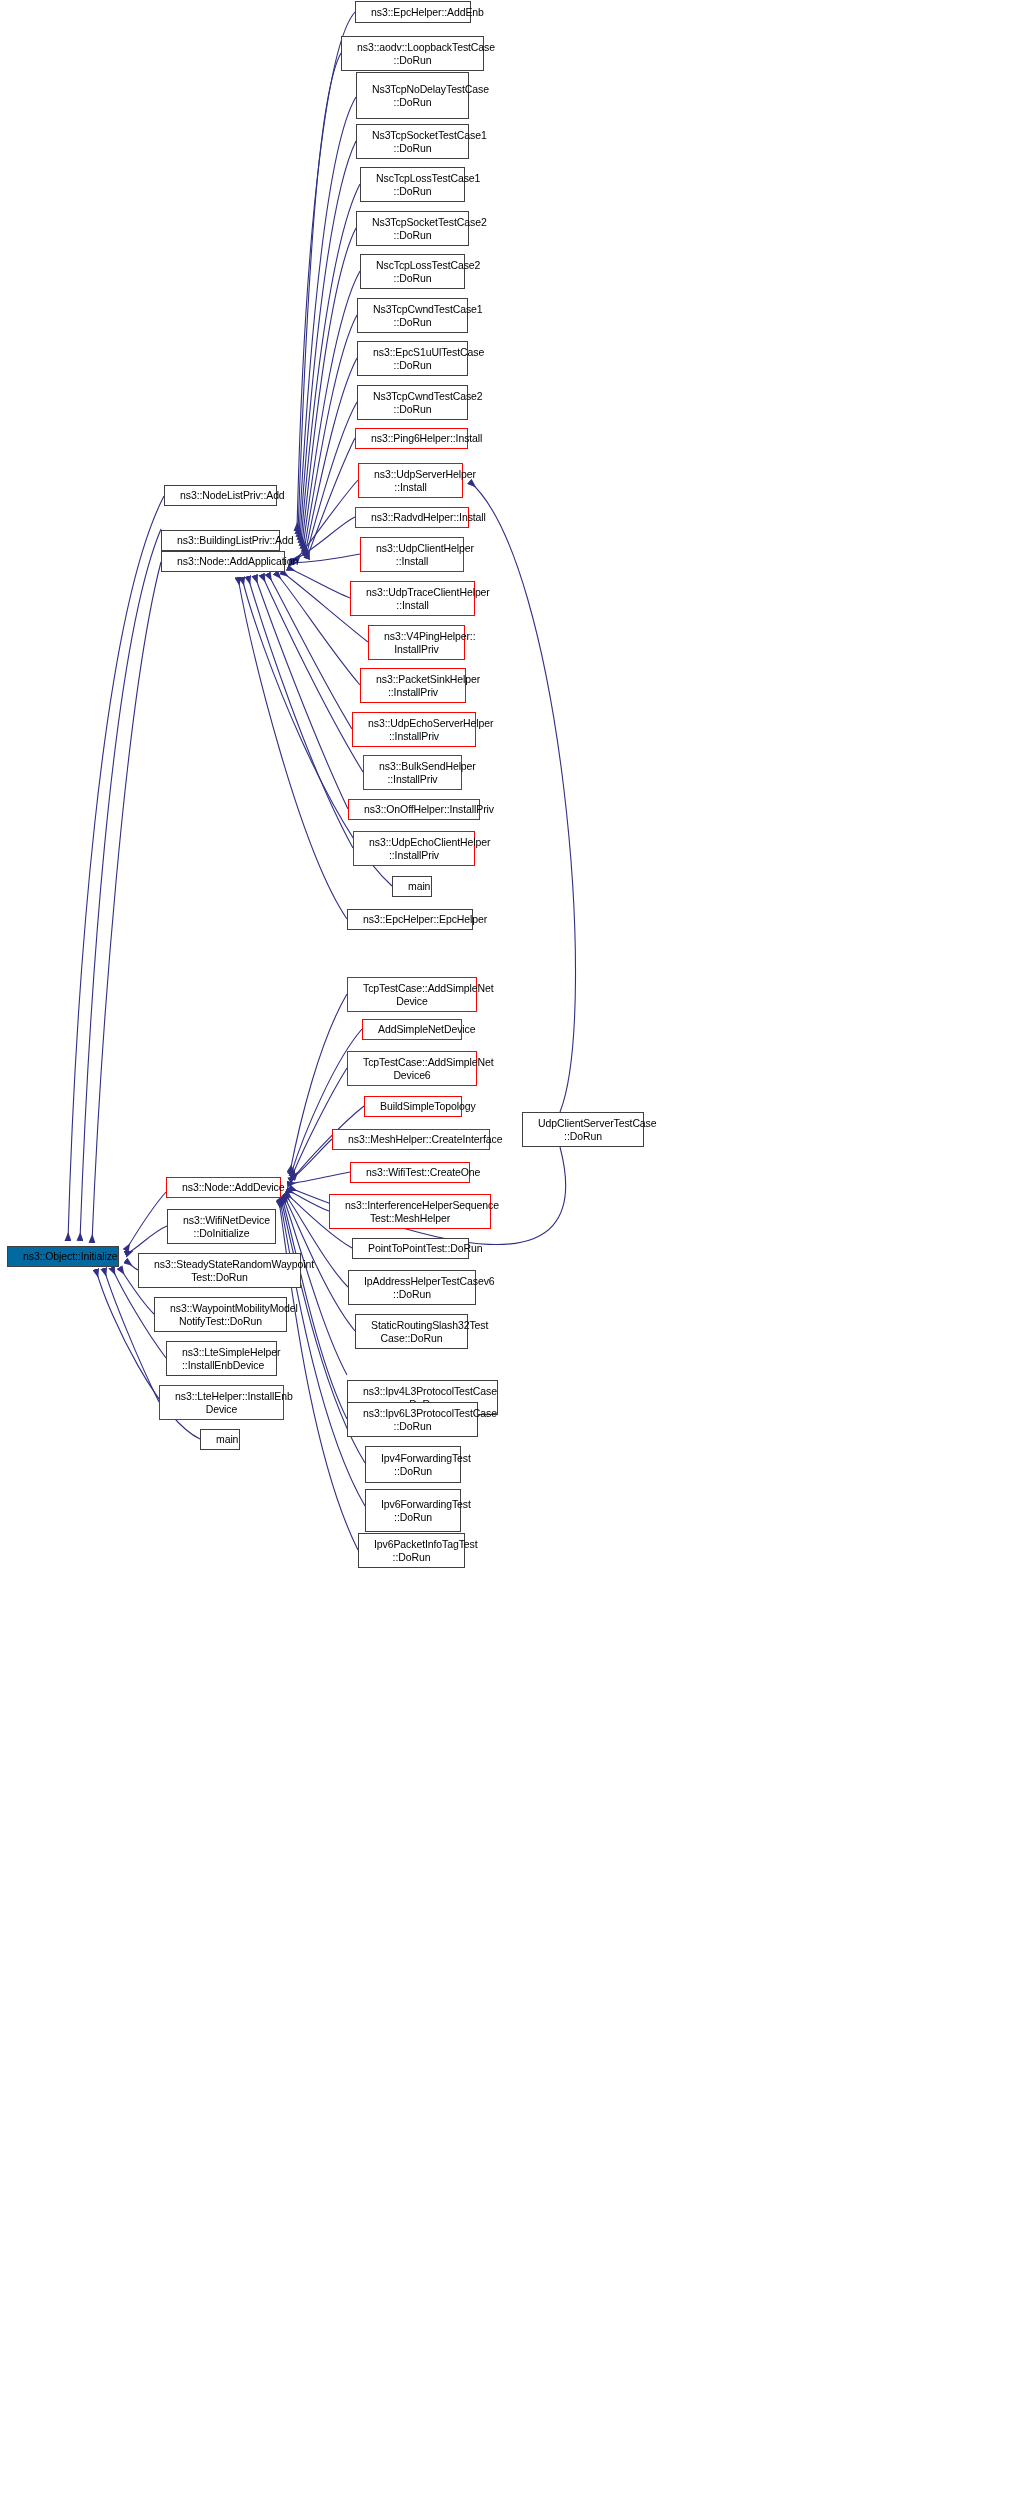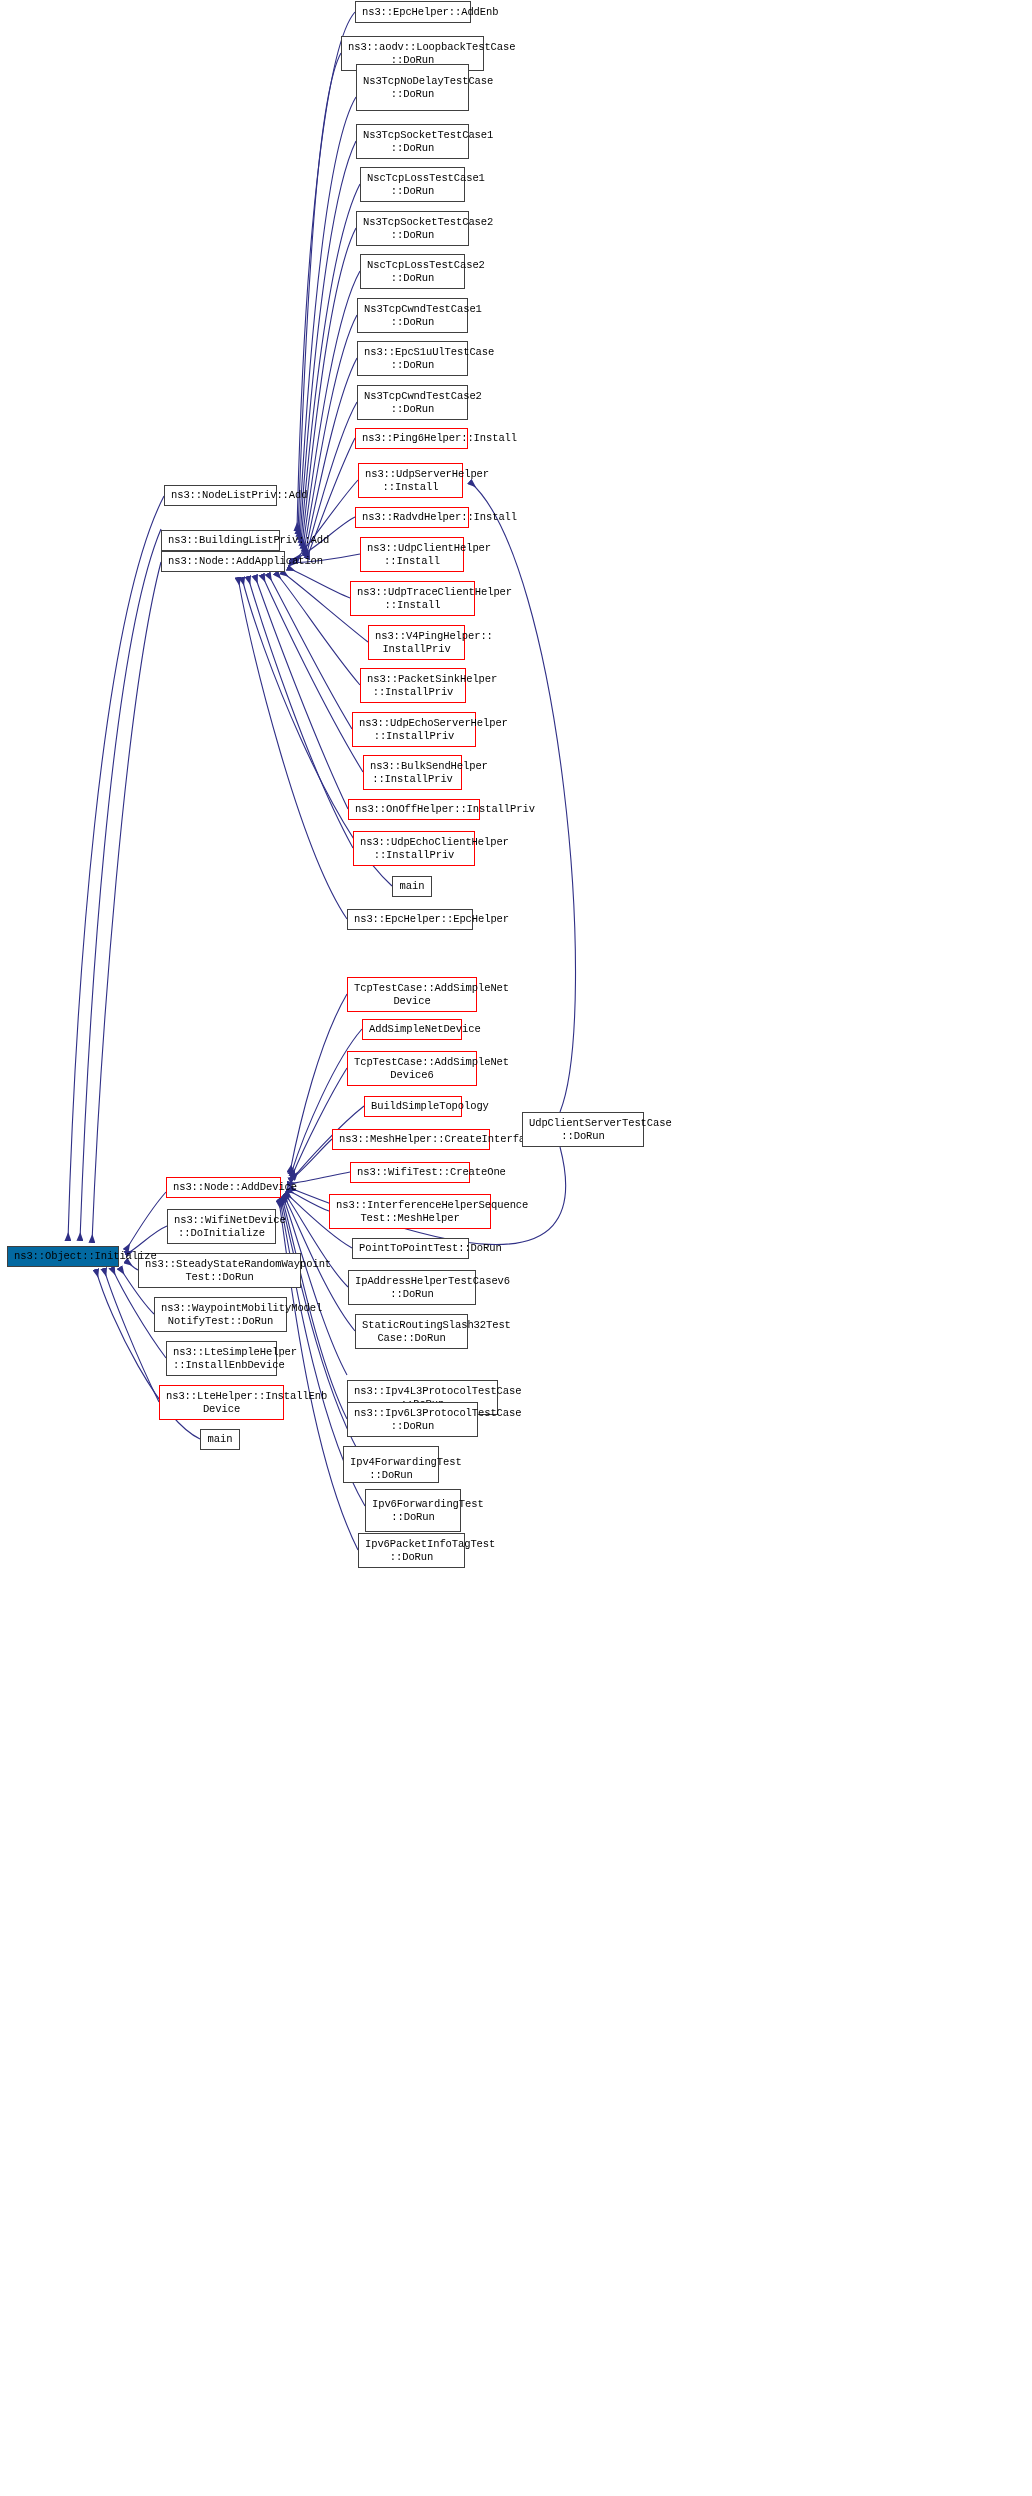--- a/index.html
+++ b/index.html
@@ -24,25 +24,25 @@
   }
   .node {
     position: absolute;
     box-sizing: border-box;
     background: #ffffff;
     border: 1px solid #404040;
     display: flex;
     align-items: center;
     justify-content: center;
     text-align: center;
-    font-family: Liberation Mono, monospace;
+    font-family: Liberation Sans, sans-serif;
     font-size: 10.5px;
     line-height: 1.18;
     color: #000000;
-    padding: 1px 6px;
+    padding: 1px 15px;
     white-space: pre-line;
     letter-spacing: -0.1px;
   }
   .node.red {
     border-color: #ff0000;
   }
   .node.current {
     background: #0369a1;
     border-color: #404040;
   }
@@ -118,21 +118,21 @@
       <path d="M166,1358 C145,1330 122,1290 112,1268" marker-end="url(#arrowL)"></path>
       <path d="M159,1402 C138,1360 112,1296 104,1269" marker-end="url(#arrowL)"></path>
       <path d="M200,1439 C160,1420 110,1320 96,1270" marker-end="url(#arrowL)"></path>
     </g>
   </svg>
 
   <div id="nodes-host">
       <div class="node" style="left: 355px; top: 1px; width: 116px; height: 22px;"><span>ns3::EpcHelper::AddEnb</span></div>
       <div class="node" style="left: 341px; top: 36px; width: 143px; height: 35px;"><span>ns3::aodv::LoopbackTestCase
 ::DoRun</span></div>
-      <div class="node" style="left: 356px; top: 64px; width: 113px; height: 47px;"><span>Ns3TcpNoDelayTestCase
+      <div class="node" style="left: 356px; top: 72px; width: 113px; height: 47px;"><span>Ns3TcpNoDelayTestCase
 ::DoRun</span></div>
       <div class="node" style="left: 356px; top: 124px; width: 113px; height: 35px;"><span>Ns3TcpSocketTestCase1
 ::DoRun</span></div>
       <div class="node" style="left: 360px; top: 167px; width: 105px; height: 35px;"><span>NscTcpLossTestCase1
 ::DoRun</span></div>
       <div class="node" style="left: 356px; top: 211px; width: 113px; height: 35px;"><span>Ns3TcpSocketTestCase2
 ::DoRun</span></div>
       <div class="node" style="left: 360px; top: 254px; width: 105px; height: 35px;"><span>NscTcpLossTestCase2
 ::DoRun</span></div>
       <div class="node" style="left: 357px; top: 298px; width: 111px; height: 35px;"><span>Ns3TcpCwndTestCase1
@@ -174,21 +174,21 @@
 Test::MeshHelper</span></div>
       <div class="node" style="left: 352px; top: 1238px; width: 117px; height: 21px;"><span>PointToPointTest::DoRun</span></div>
       <div class="node" style="left: 348px; top: 1270px; width: 128px; height: 35px;"><span>IpAddressHelperTestCasev6
 ::DoRun</span></div>
       <div class="node" style="left: 355px; top: 1314px; width: 113px; height: 35px;"><span>StaticRoutingSlash32Test
 Case::DoRun</span></div>
       <div class="node" style="left: 347px; top: 1380px; width: 151px; height: 35px;"><span>ns3::Ipv4L3ProtocolTestCase
 ::DoRun</span></div>
       <div class="node" style="left: 347px; top: 1402px; width: 131px; height: 35px;"><span>ns3::Ipv6L3ProtocolTestCase
 ::DoRun</span></div>
-      <div class="node" style="left: 343px; top: 1446px; width: 96px; height: 37px; align-items: flex-end;"><span>Ipv4ForwardingTest
+      <div class="node" style="left: 365px; top: 1446px; width: 96px; height: 37px;"><span>Ipv4ForwardingTest
 ::DoRun</span></div>
       <div class="node" style="left: 365px; top: 1489px; width: 96px; height: 43px;"><span>Ipv6ForwardingTest
 ::DoRun</span></div>
       <div class="node" style="left: 358px; top: 1533px; width: 107px; height: 35px;"><span>Ipv6PacketInfoTagTest
 ::DoRun</span></div>
       <div class="node" style="left: 164px; top: 485px; width: 113px; height: 21px;"><span>ns3::NodeListPriv::Add</span></div>
       <div class="node" style="left: 161px; top: 518px; width: 119px; height: 21px; margin-top: 12px;"><span>ns3::BuildingListPriv::Add</span></div>
       <div class="node" style="left: 161px; top: 551px; width: 124px; height: 21px;"><span>ns3::Node::AddApplication</span></div>
       <div class="node red" style="left: 166px; top: 1177px; width: 115px; height: 21px;"><span>ns3::Node::AddDevice</span></div>
       <div class="node" style="left: 167px; top: 1209px; width: 109px; height: 35px;"><span>ns3::WifiNetDevice

